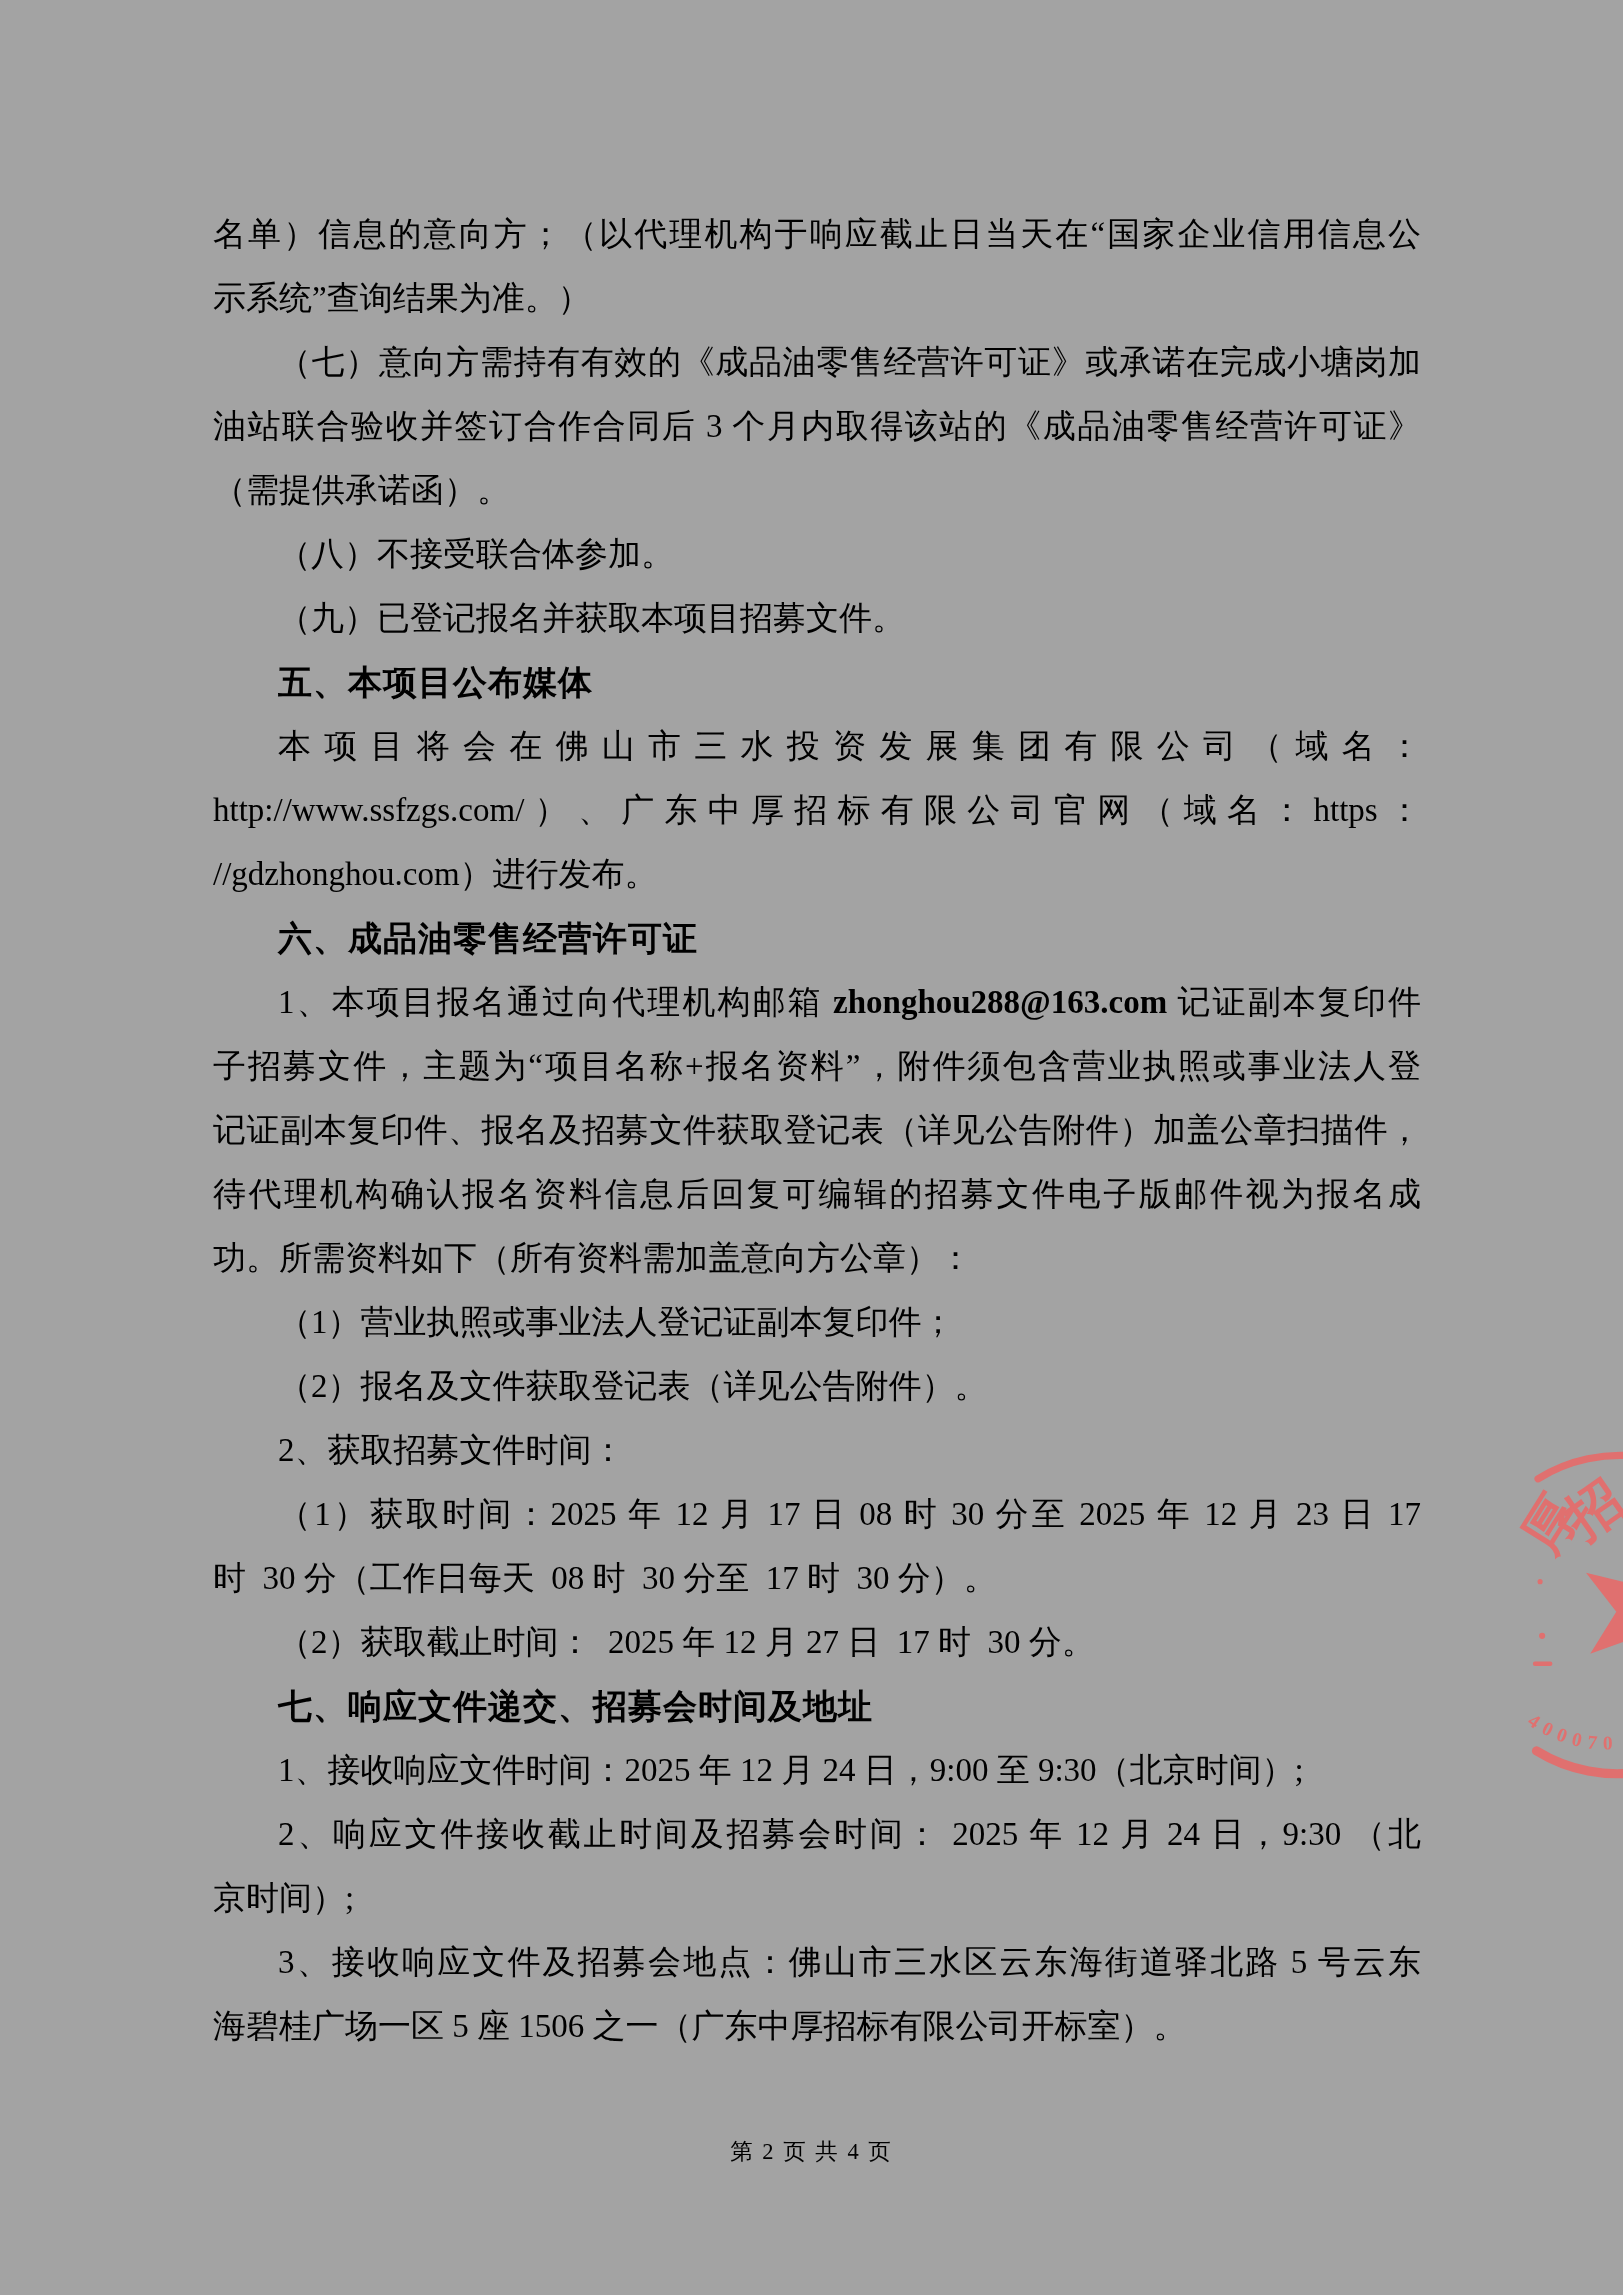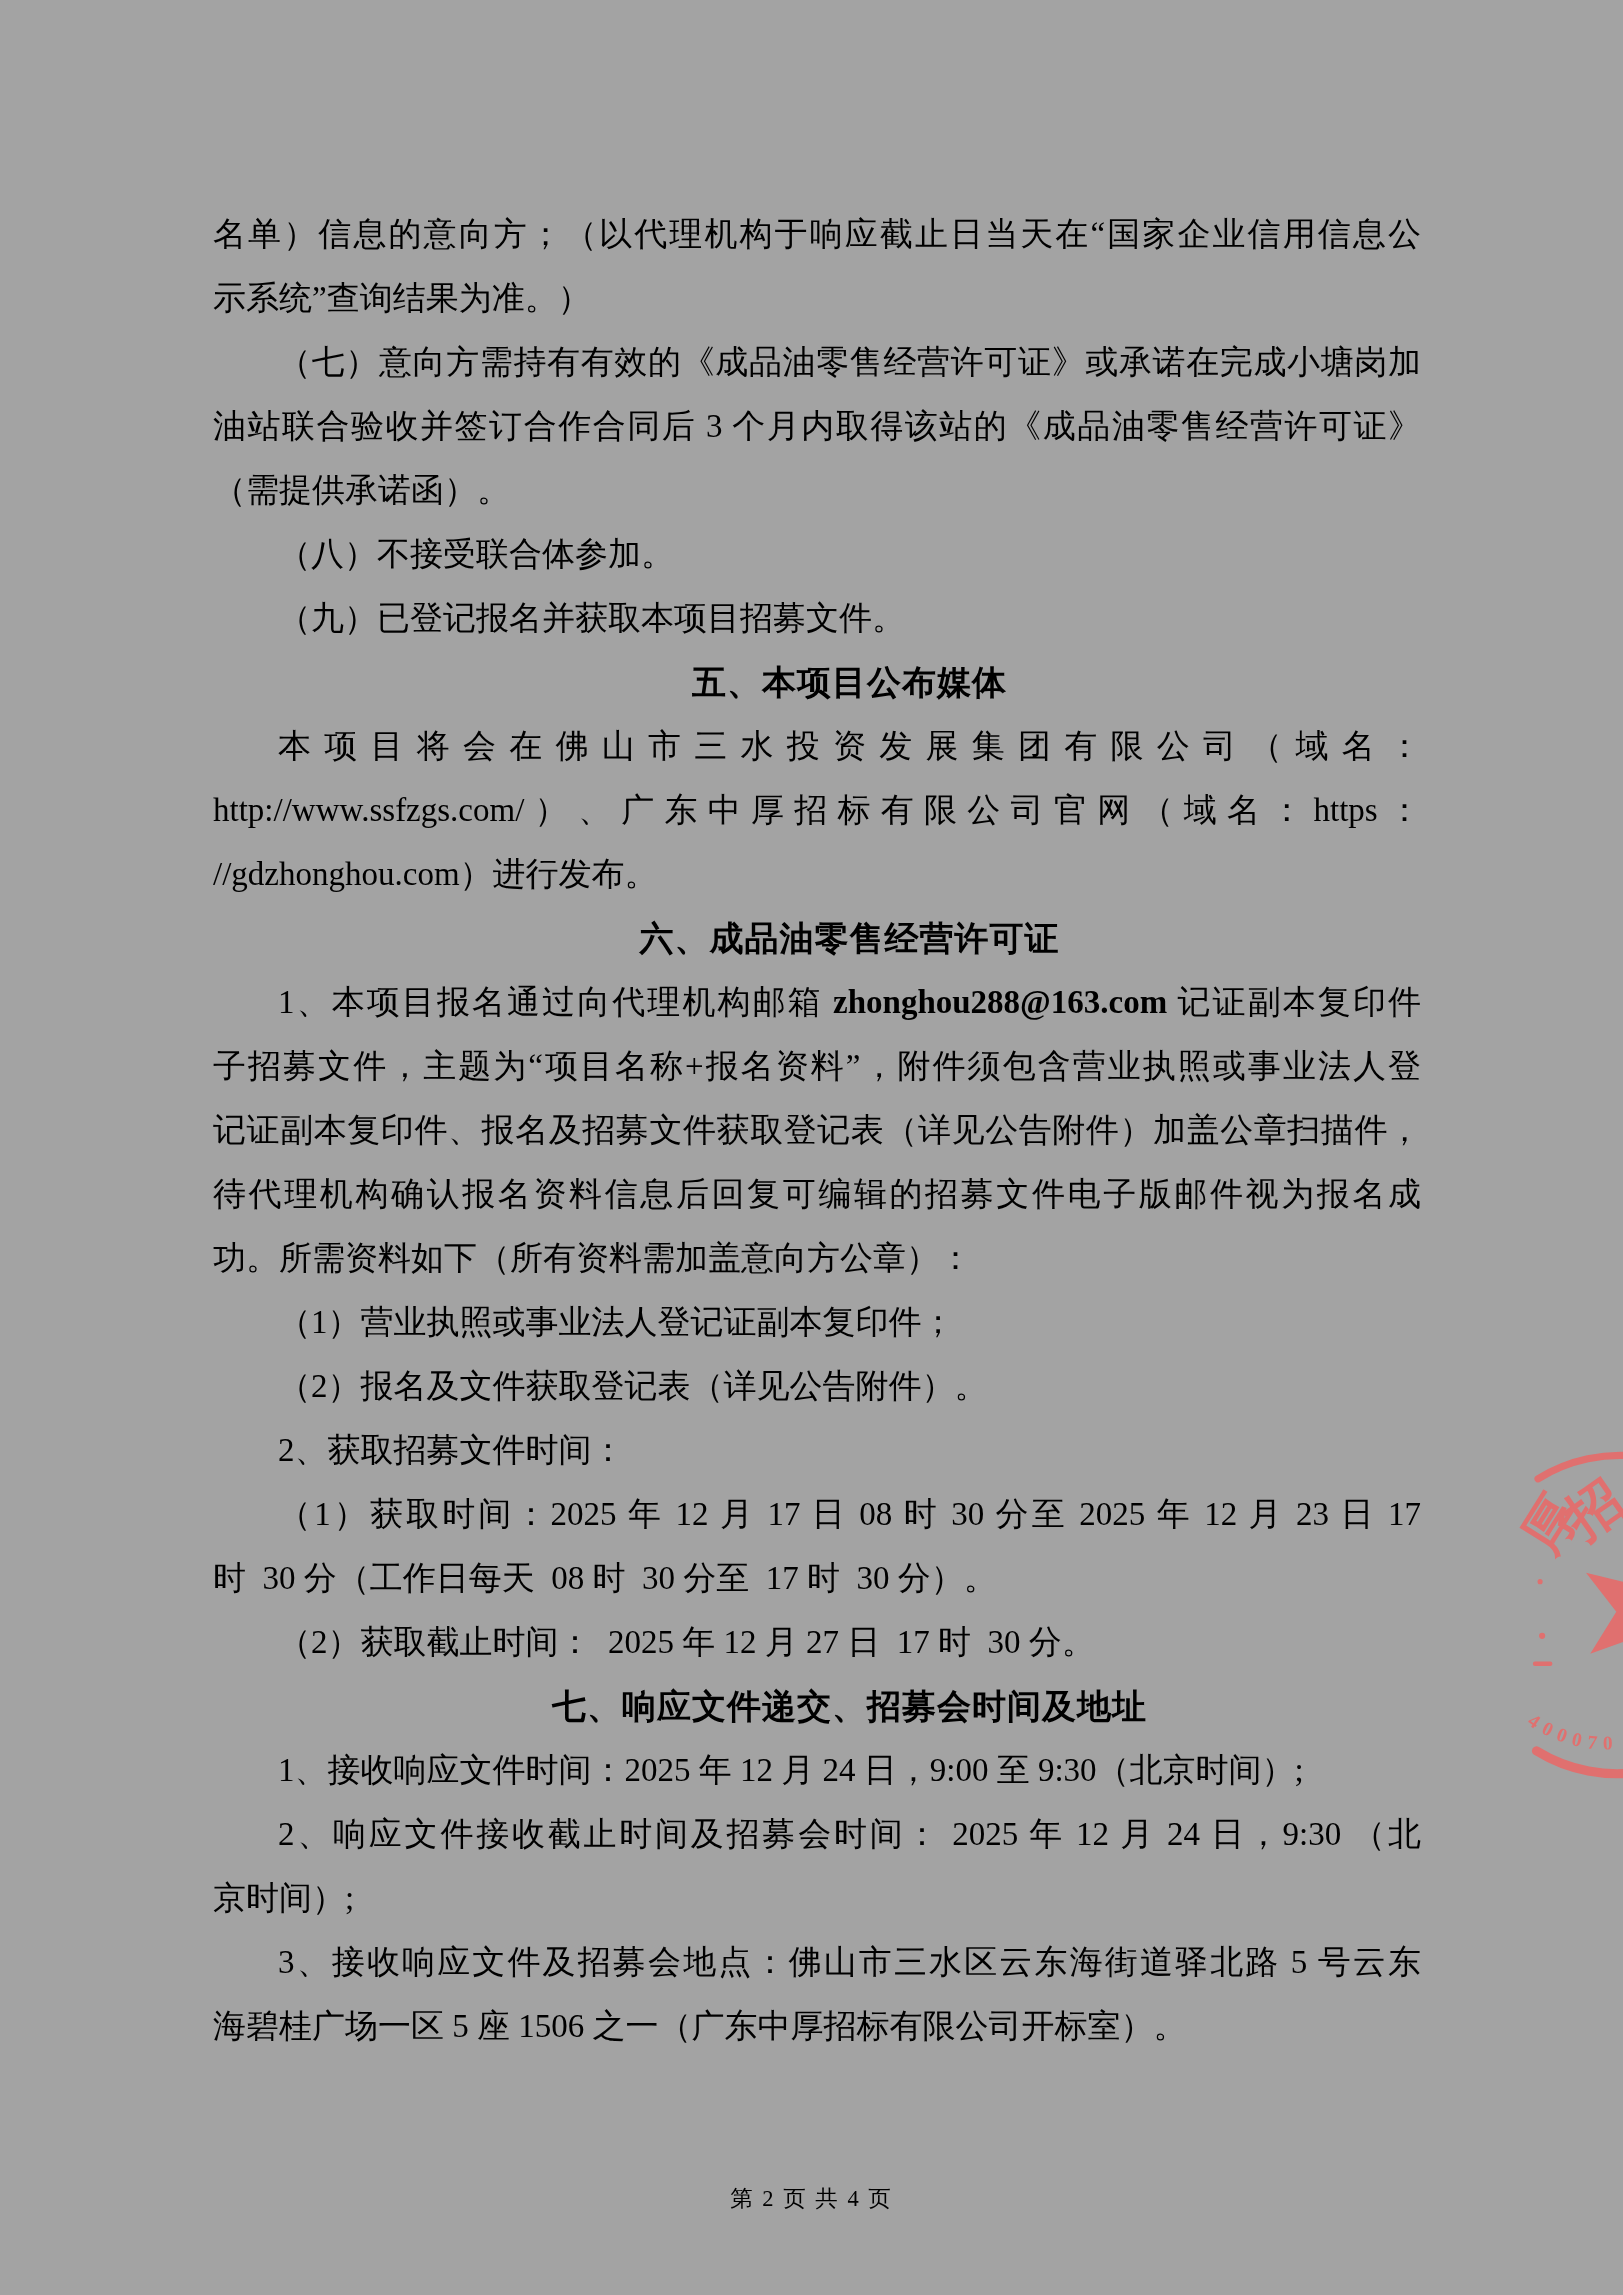--- a/index.html
+++ b/index.html
@@ -29,32 +29,30 @@
     white-space: normal;
     text-align: justify;
     text-align-last: justify;
   }
   .line.indent { text-indent: 65px; }
   .line.heading {
     font-family: "Liberation Sans", "DejaVu Sans", sans-serif;
     font-weight: bold;
     font-size: 34px;
     letter-spacing: 1px;
-    text-align: center;
   }
   .bold { font-weight: bold; }
   .footer {
     position: absolute;
     left: 0;
     right: 0;
     top: 2136px;
     text-align: center;
     font-size: 22.5px;
     letter-spacing: 2px;
-    margin-top: 47px;
   }
   .stamp-svg {
     position: absolute;
     left: 1447px;
     top: 1426px;
     width: 358px;
     height: 389px;
   }
   .stamp-svg text {
     font-family: "Liberation Serif", "DejaVu Serif", serif;

